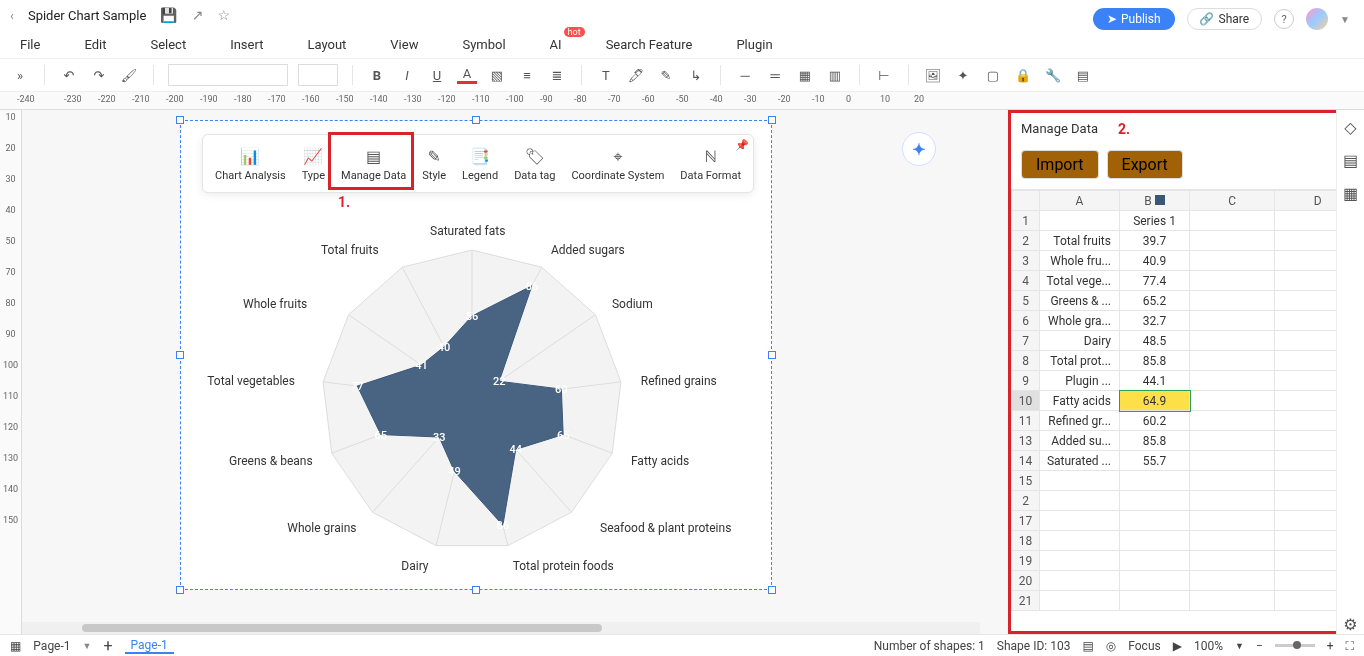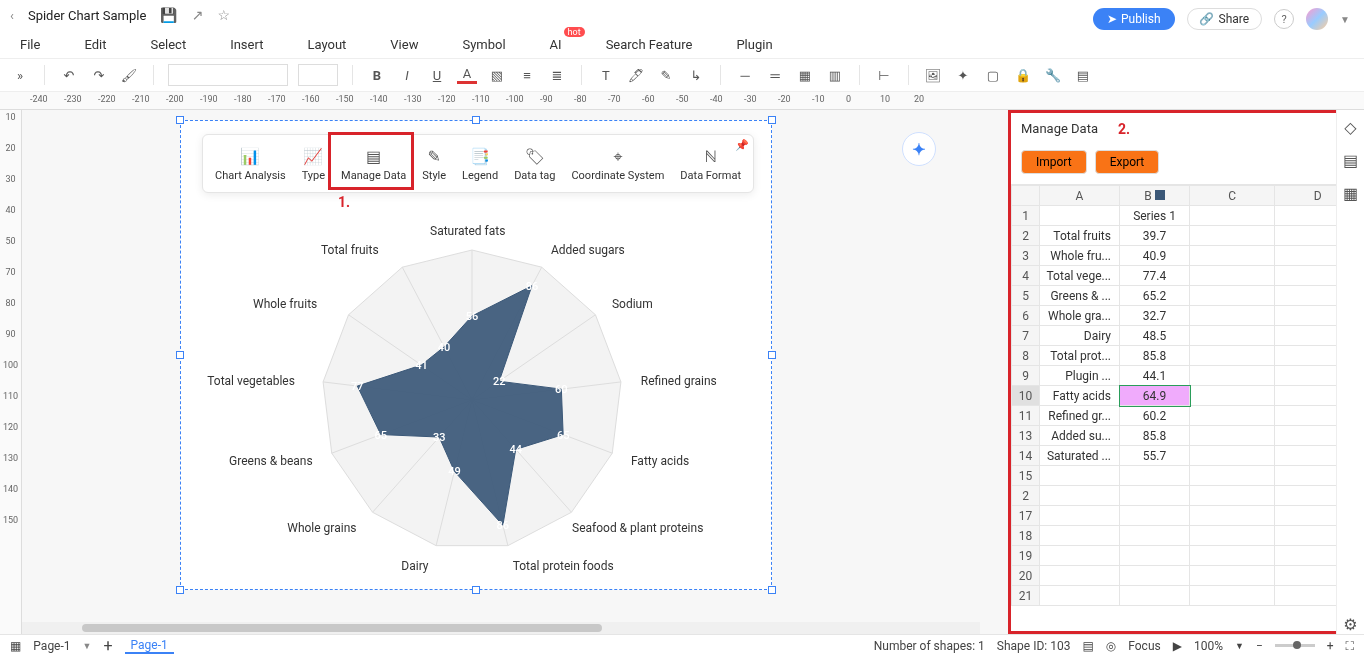--- a/index.html
+++ b/index.html
@@ -35,30 +35,30 @@
 .ftitem .lbl { font-size:11px; color:#333; white-space:nowrap; margin-top:2px;}
 .ft-highlight { position:absolute; border:3px solid #d8232a; }
 .ann { position:absolute; color:#d8232a; font-weight:bold; font-size:14px; }
 .ai-badge { position:absolute; right:-180px; top:26px; width:34px; height:34px; border-radius:50%; background:#fff; border:1px solid #cfe0ff; display:flex; align-items:center; justify-content:center; color:#3b82f6; font-weight:bold; }
 .radar-wrap { position:absolute; left:180px; top:90px; width:540px; height:380px; }
 .cat-label { position:absolute; font-size:12px; color:#333; white-space:nowrap; }
 .rightpanel { width:356px; border-left:1px solid #ddd; background:#fff; position:relative; border:3px solid #d8232a; }
 .rp-head { display:flex; align-items:center; padding:6px 10px; font-size:13px; }
 .rp-head .close { margin-left:auto; color:#888; font-size:16px; cursor:pointer;}
 .rp-btns { display:flex; gap:8px; padding:6px 10px 10px; }
-.rp-btns button { border:1px solid #ddd; background:#f97316; border-radius:4px; padding:4px 14px; font-size:12px; cursor:pointer;}
+.rp-btns button { border:1px solid #ddd; background:#a16207; border-radius:4px; padding:4px 14px; font-size:16px; cursor:pointer;}
 .sheet { font-size:12px; border-top:1px solid #e5e5e5; }
 .sheet table { border-collapse:collapse; width:100%; }
 .sheet th, .sheet td { border:1px solid #e5e5e5; height:20px; padding:0 6px; text-align:center; }
 .sheet th { background:#f5f5f5; font-weight:normal; color:#555;}
 .sheet .rownum { background:#f5f5f5; width:28px; color:#555;}
 .sheet .cA { width:80px; text-align:right; padding-right:8px;}
 .sheet .cB { width:70px; }
 .sheet tr.sel .rownum { background:#e0e0e0; }
-.sheet tr.sel .cB { background:#f0abfc; outline:1.5px solid #2a9d5a; }
+.sheet tr.sel .cB { background:#fde047; outline:1.5px solid #2a9d5a; }
 .sidestrip { position:absolute; right:0; top:110px; bottom:22px; width:28px; background:#fff; border-left:1px solid #eee; display:flex; flex-direction:column; align-items:center; gap:14px; padding-top:8px; color:#555;}
 .statusbar { position:absolute; bottom:0; left:0; right:0; height:22px; border-top:1px solid #e5e5e5; display:flex; align-items:center; font-size:12px; padding:0 10px; gap:12px; color:#444; background:#fff;}
 .statusbar .page-tab { color:#3b82f6; border-bottom:2px solid #3b82f6; padding:0 6px;}
 .statusbar .spacer { flex:1; }
 .scroll-h { position:absolute; bottom:22px; left:22px; right:384px; height:12px; background:#f0f0f0;}
 .scroll-h .thumb { position:absolute; left:60px; width:520px; top:2px; height:8px; background:#c8c8c8; border-radius:4px;}
 svg.radar { width:100%; height:100%; }
 </style>
 </head>
 <body>
@@ -129,21 +129,21 @@
   <span class="sep"></span>
   <span class="tb">🖼</span>
   <span class="tb">✦</span>
   <span class="tb">▢</span>
   <span class="tb">🔒</span>
   <span class="tb" style="color:#bbb">🔧</span>
   <span class="tb">▤</span>
 </div>
 
 <div class="ruler-h" id="rulerH">
-    <span style="left: 30px;">-240</span>
+    <span style="left: 17px;">-240</span>
     <span style="left: 64px;">-230</span>
     <span style="left: 98px;">-220</span>
     <span style="left: 132px;">-210</span>
     <span style="left: 166px;">-200</span>
     <span style="left: 200px;">-190</span>
     <span style="left: 234px;">-180</span>
     <span style="left: 268px;">-170</span>
     <span style="left: 302px;">-160</span>
     <span style="left: 336px;">-150</span>
     <span style="left: 370px;">-140</span>
@@ -268,27 +268,27 @@
           <text x="155.34212504167476" y="190.07801343051017" font-size="11" fill="#fff" text-anchor="middle" font-weight="500">77</text>
           <text x="219.3864922475401" y="169.06401807603396" font-size="11" fill="#fff" text-anchor="middle" font-weight="500">41</text>
           <text x="242.1166096773739" y="150.8726384608074" font-size="11" fill="#fff" text-anchor="middle" font-weight="500">40</text>
         </svg>
       <div id="radarLabels">
           <div class="cat-label" style="left: 228px; top: 24px; text-align: center;">Saturated fats</div>
           <div class="cat-label" style="left: 349.003px; top: 43.4725px;">Added sugars</div>
           <div class="cat-label" style="left: 409.907px; top: 97.429px;">Sodium</div>
           <div class="cat-label" style="left: 438.761px; top: 173.509px;">Refined grains</div>
           <div class="cat-label" style="left: 428.953px; top: 254.283px;">Fatty acids</div>
-          <div class="cat-label" style="left: 370px; top: 321.247px;">Seafood &amp; plant proteins</div>
+          <div class="cat-label" style="left: 398px; top: 321.247px;">Seafood &amp; plant proteins</div>
           <div class="cat-label" style="left: 310.684px; top: 359.06px;">Total protein foods</div>
           <div class="cat-label" style="left: 199.316px; top: 359.06px;">Dairy</div>
           <div class="cat-label" style="left: 85.2691px; top: 321.247px;">Whole grains</div>
           <div class="cat-label" style="left: 27.0472px; top: 254.283px;">Greens &amp; beans</div>
           <div class="cat-label" style="left: 5.23949px; top: 173.509px;">Total vegetables</div>
-          <div class="cat-label" style="left: 51px; top: 97.429px;">Whole fruits</div>
+          <div class="cat-label" style="left: 41px; top: 97.429px;">Whole fruits</div>
           <div class="cat-label" style="left: 118.997px; top: 43.4725px;">Total fruits</div>
         </div>
     </div>
   </div>
 
   <div class="rightpanel">
     <div class="rp-head">
       <span>Manage Data</span>
       <span class="ann" style="position:static;margin-left:20px">2.</span>
       <span class="close">×</span>

